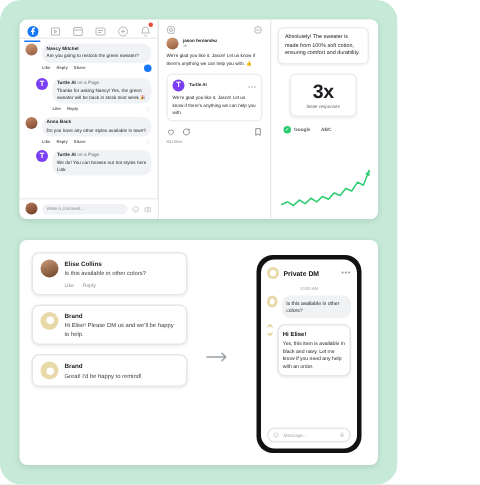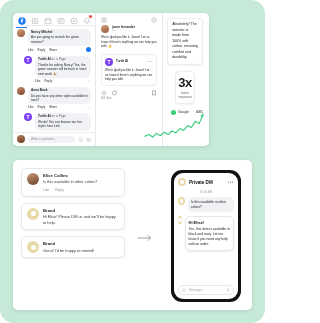--- a/index.html
+++ b/index.html
@@ -10,21 +10,21 @@
     -webkit-font-smoothing:antialiased;
   }
   .canvas {
     position:relative; width:265px; height:323px;
     background:#c6e9d8;
     border-radius:14px; overflow:hidden;
   }
 
   
   .top-panel {
-    position:absolute; left:13px; top:13px; width:196px; height:133px;
+    position:absolute; left:13px; top:13px; width:239px; height:133px;
     background:#ffffff; border-radius:5px;
     box-shadow:0 1px 4px rgba(0,0,0,.10);
     display:flex; overflow:hidden;
   }
   .col-feed { width:93px; border-right:1px solid #e8e8ea; padding:0; position:relative;}
   .col-mid  { width:75px; border-right:1px solid #e8e8ea; position:relative;}
   .col-right{ flex:1; position:relative; background:#fff;}
 
   
   .navbar { display:flex; align-items:center; justify-content:space-between;

